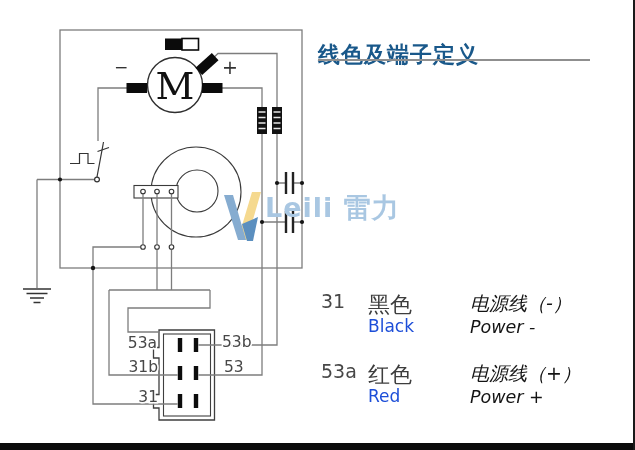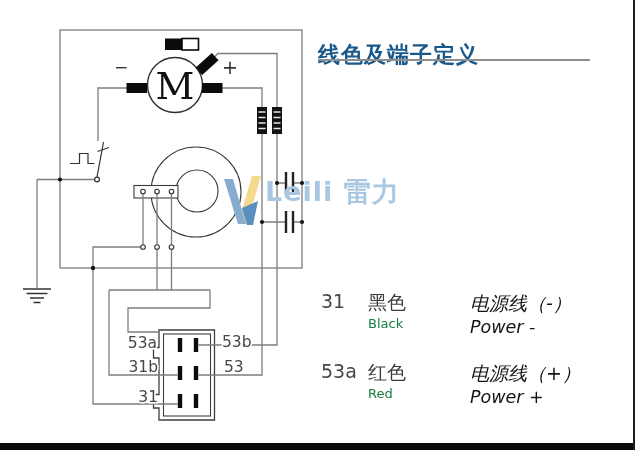--- a/index.html
+++ b/index.html
@@ -9,30 +9,30 @@
   #panel-title{position:absolute;left:318px;top:29px;font-size:22px;font-weight:bold;
                color:#19588a;letter-spacing:1px;margin-top:11px;}
   #title-rule{position:absolute;left:318px;top:59px;width:272px;height:2px;background:#8f8f8f;}
   .def-row{position:absolute;left:318px;width:315px;height:70px;}
   .def-row:nth-of-type(1){top:67px;}
   .def-row:nth-of-type(2){top:140px;}
   .def-row:nth-of-type(3){top:215px;}
   .def-row:nth-of-type(4){top:290px;}
   .def-row:nth-of-type(5){top:360px;}
   .term{position:absolute;left:3px;top:0;font-size:19px;color:#474747;}
-  .color-cn{position:absolute;left:50px;top:0;font-size:19px;color:#3d3d3d;}
-  .color-en{position:absolute;left:50px;top:26px;font-size:13px;color:#15803d;}
+  .color-cn{position:absolute;left:50px;top:0;font-size:22px;color:#3d3d3d;}
+  .color-en{position:absolute;left:50px;top:26px;font-size:17px;color:#1d4ed8;}
   .defs{position:absolute;left:152px;top:0;width:160px;font-style:italic;}
   .def-cn{font-size:19px;color:#141414;line-height:26px;}
   .def-en{font-size:17.5px;color:#141414;line-height:22px;margin-top:48px;}
   
   #bottom-bar{position:absolute;left:0;bottom:0;width:635px;height:7px;background:#0b0b0b;}
   #right-edge{position:absolute;right:0;top:0;width:2px;height:450px;background:#1a1a1a;}
   
-  #watermark{position:absolute;left:218px;top:146px;width:200px;height:85px;pointer-events:none;}
+  #watermark{position:absolute;left:218px;top:162px;width:200px;height:85px;pointer-events:none;}
   #wm-text{position:absolute;left:47px;top:28px;font-size:27px;font-weight:bold;
            color:#a9c7e2;letter-spacing:1px;white-space:nowrap;}
   svg text{font-family:"DejaVu Sans","Liberation Sans",sans-serif;}
 </style>
 </head>
 <body>
 
 <div id="stage">
 
   

